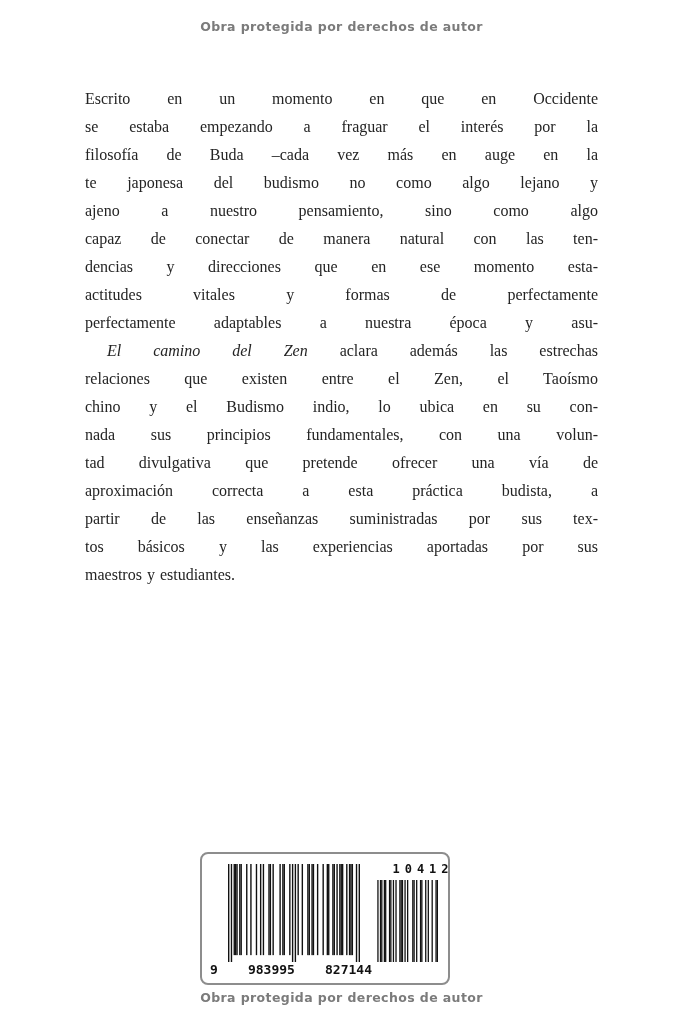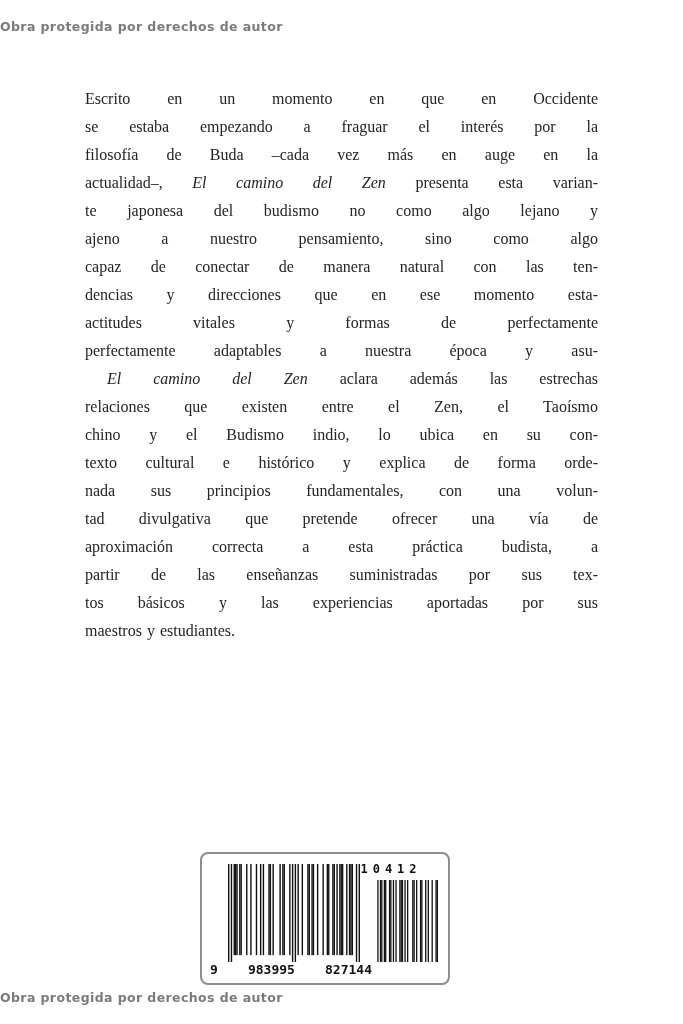--- a/index.html
+++ b/index.html
@@ -5,20 +5,21 @@
   html,body{margin:0;padding:0;}
   body{
     width:683px;height:1024px;
     background:#ffffff;
     position:relative;
     font-family:"Liberation Serif", serif;
     overflow:hidden;
   }
   .watermark{
     position:absolute;left:0;width:683px;
+    text-align:center;
     font-family:"DejaVu Sans", sans-serif;
     font-weight:bold;
     font-size:12.5px;
     letter-spacing:0.4px;
     color:#7b7b7b;
   }
   .wm-top{top:19px;}
   .wm-bottom{top:990px;}
 
   .text-block{
@@ -52,21 +53,21 @@
   }
   .ean13-digits{
     position:absolute;left:8px;top:108px;
     width:162px;
     display:flex;justify-content:space-between;
     font-family:"DejaVu Sans Mono", monospace;
     font-weight:bold;font-size:13px;color:#111;
     background:#fff;
   }
   .supp-digits{
-    position:absolute;left:156px;top:8px;
+    position:absolute;left:188px;top:8px;
     width:66px;
     text-align:center;
     font-family:"DejaVu Sans Mono", monospace;
     font-weight:bold;font-size:12px;color:#111;
     letter-spacing:5px;
     white-space:nowrap;
   }
   .supp-svg{
     position:absolute;left:174px;top:26px;
     width:62px;height:82px;
@@ -75,31 +76,29 @@
 </style>
 </head>
 <body>
 
 <div class="watermark wm-top">Obra protegida por derechos de autor</div>
 
 <div class="text-block">
     <div class="tline"><span>Escrito en un momento en que en Occidente</span></div>
     <div class="tline"><span>se estaba empezando a fraguar el interés por la</span></div>
     <div class="tline"><span>filosofía de Buda –cada vez más en auge en la</span></div>
-    <div class="tline"><span>actualidad–, </span><i>El camino del Zen</i><span> presenta esta varian-</span></div>
     <div class="tline"><span>te japonesa del budismo no como algo lejano y</span></div>
     <div class="tline"><span>ajeno a nuestro pensamiento, sino como algo</span></div>
     <div class="tline"><span>capaz de conectar de manera natural con las ten-</span></div>
     <div class="tline"><span>dencias y direcciones que en ese momento esta-</span></div>
     <div class="tline"><span>actitudes vitales y formas de perfectamente</span></div>
     <div class="tline"><span>perfectamente adaptables a nuestra época y asu-</span></div>
     <div class="tline tindent"><i>El camino del Zen</i><span> aclara además las estrechas</span></div>
     <div class="tline"><span>relaciones que existen entre el Zen, el Taoísmo</span></div>
     <div class="tline"><span>chino y el Budismo indio, lo ubica en su con-</span></div>
-    <div class="tline"><span>texto cultural e histórico y explica de forma orde-</span></div>
     <div class="tline"><span>nada sus principios fundamentales, con una volun-</span></div>
     <div class="tline"><span>tad divulgativa que pretende ofrecer una vía de</span></div>
     <div class="tline"><span>aproximación correcta a esta práctica budista, a</span></div>
     <div class="tline"><span>partir de las enseñanzas suministradas por sus tex-</span></div>
     <div class="tline"><span>tos básicos y las experiencias aportadas por sus</span></div>
     <div class="tline tlast"><span>maestros y estudiantes.</span></div>
   </div>
 
 <div class="barcode-box">
   <div class="ean13-svg">

